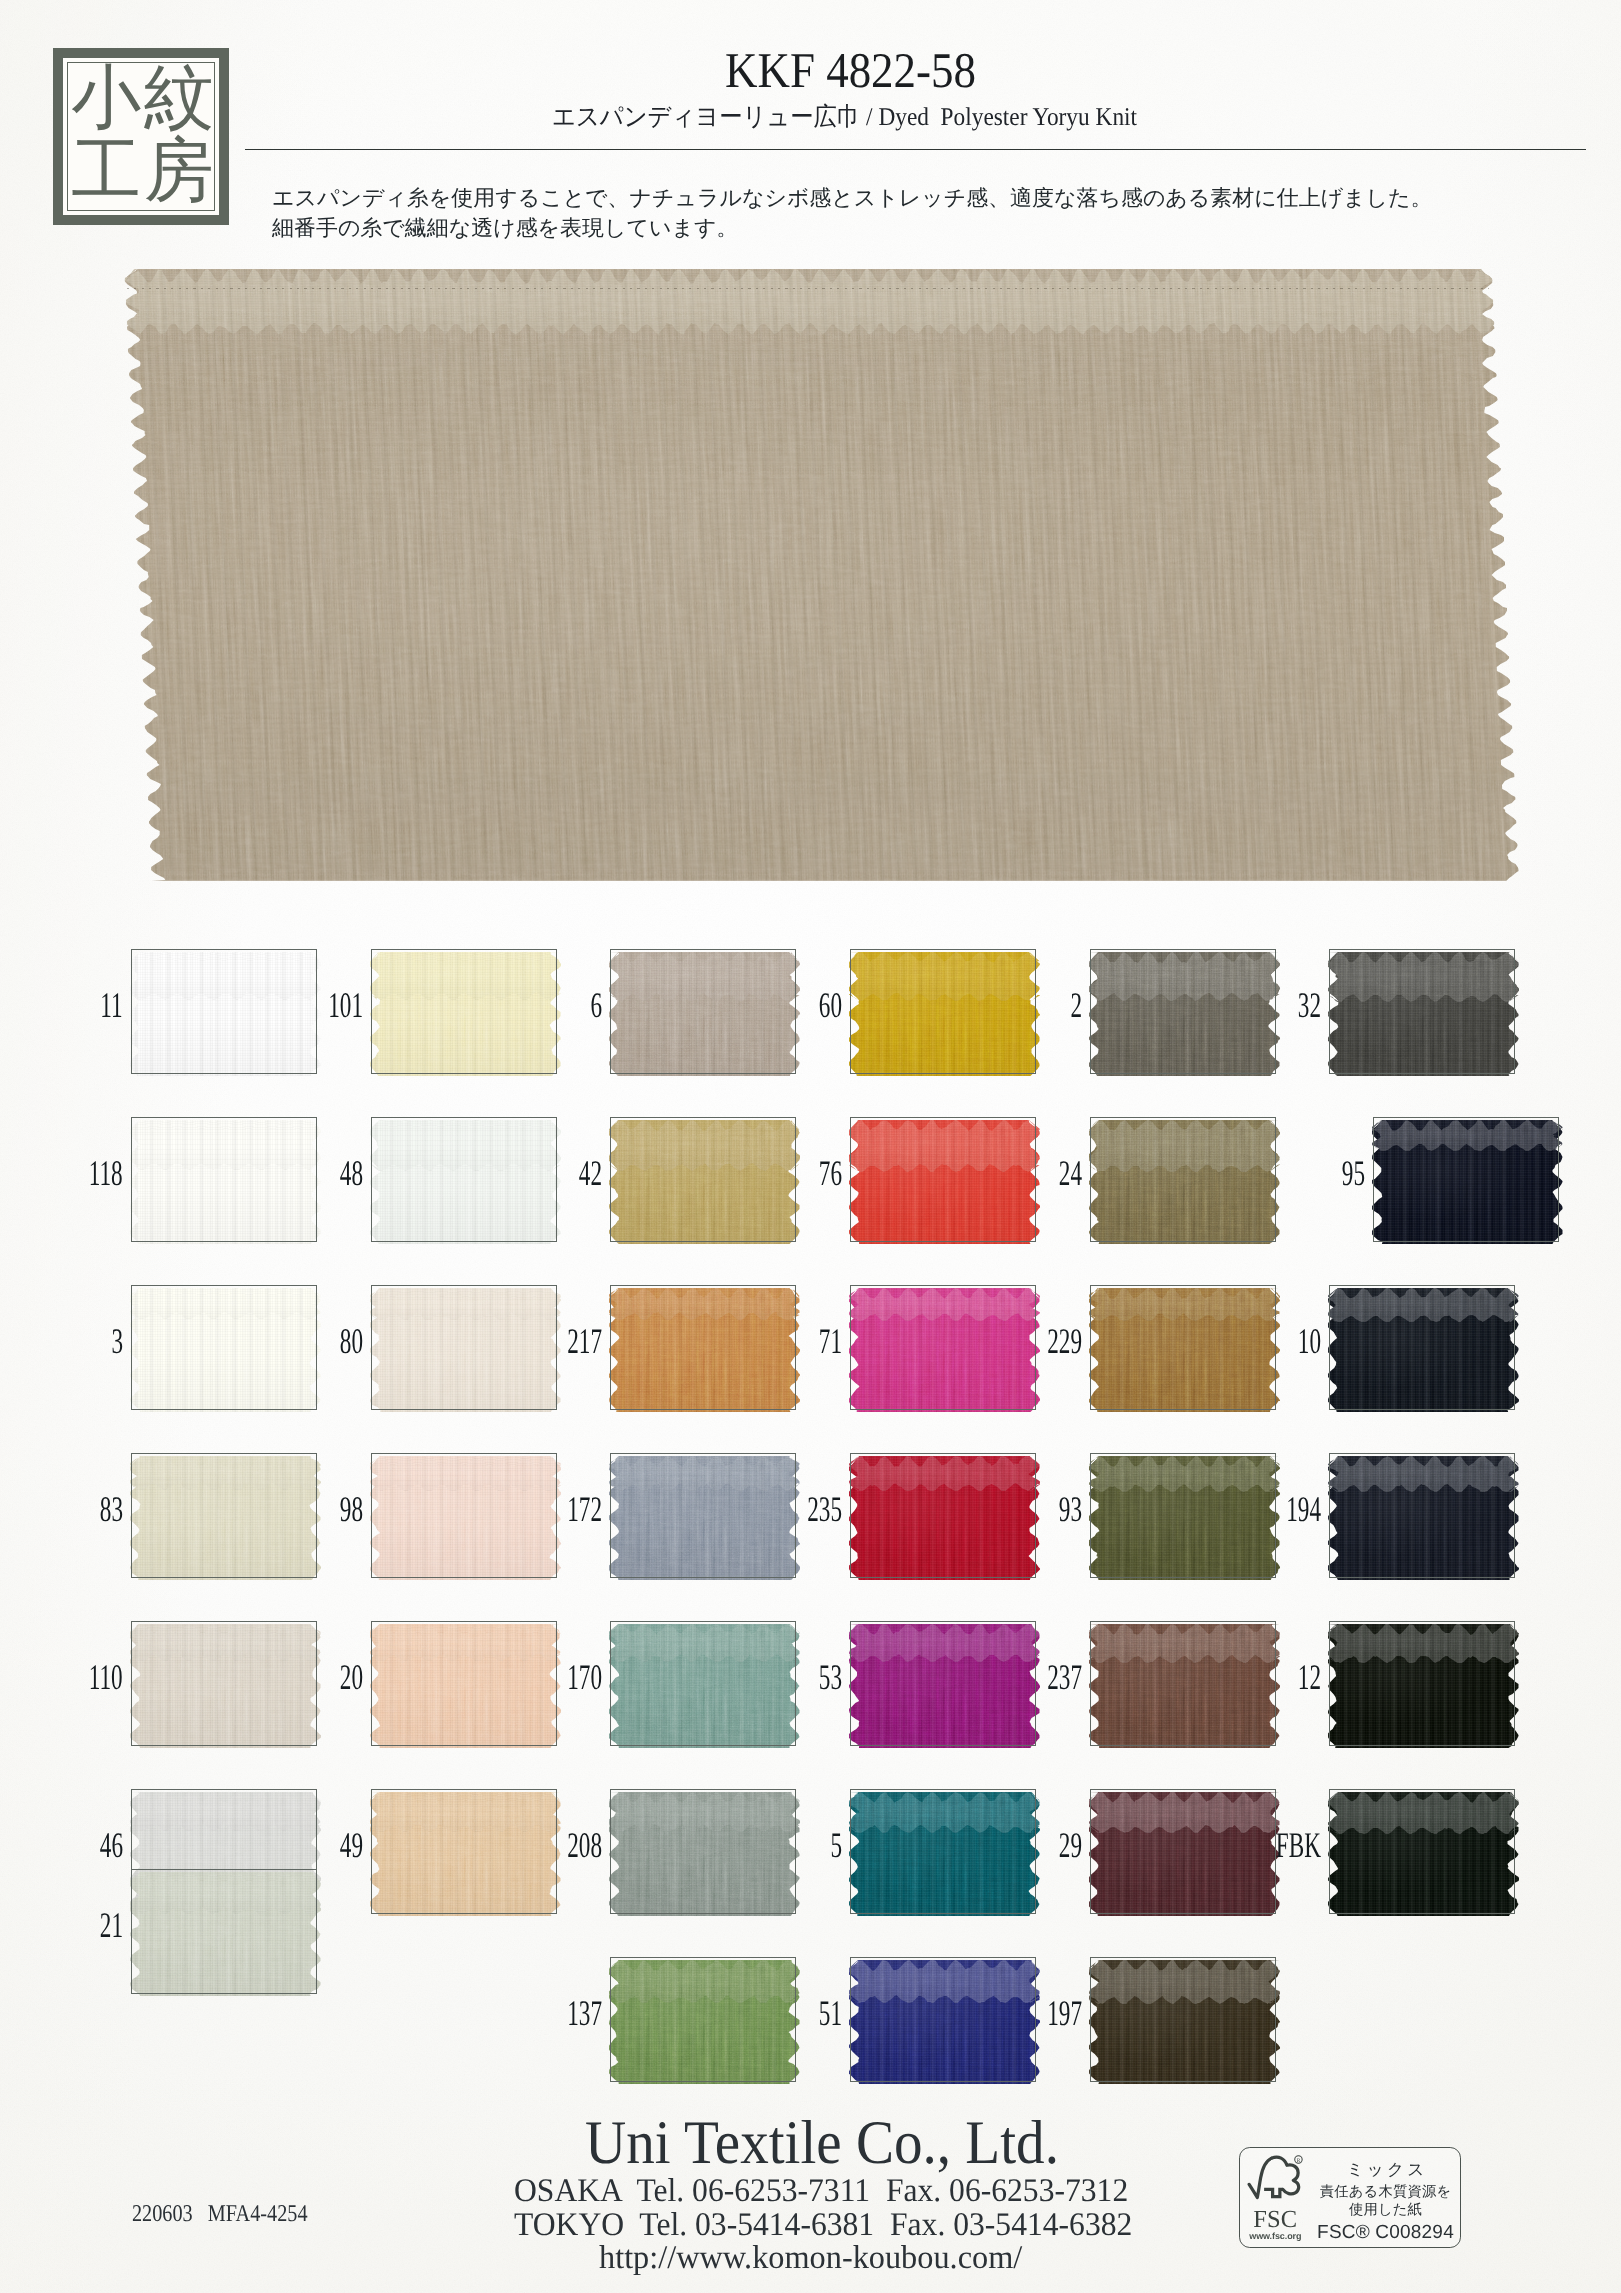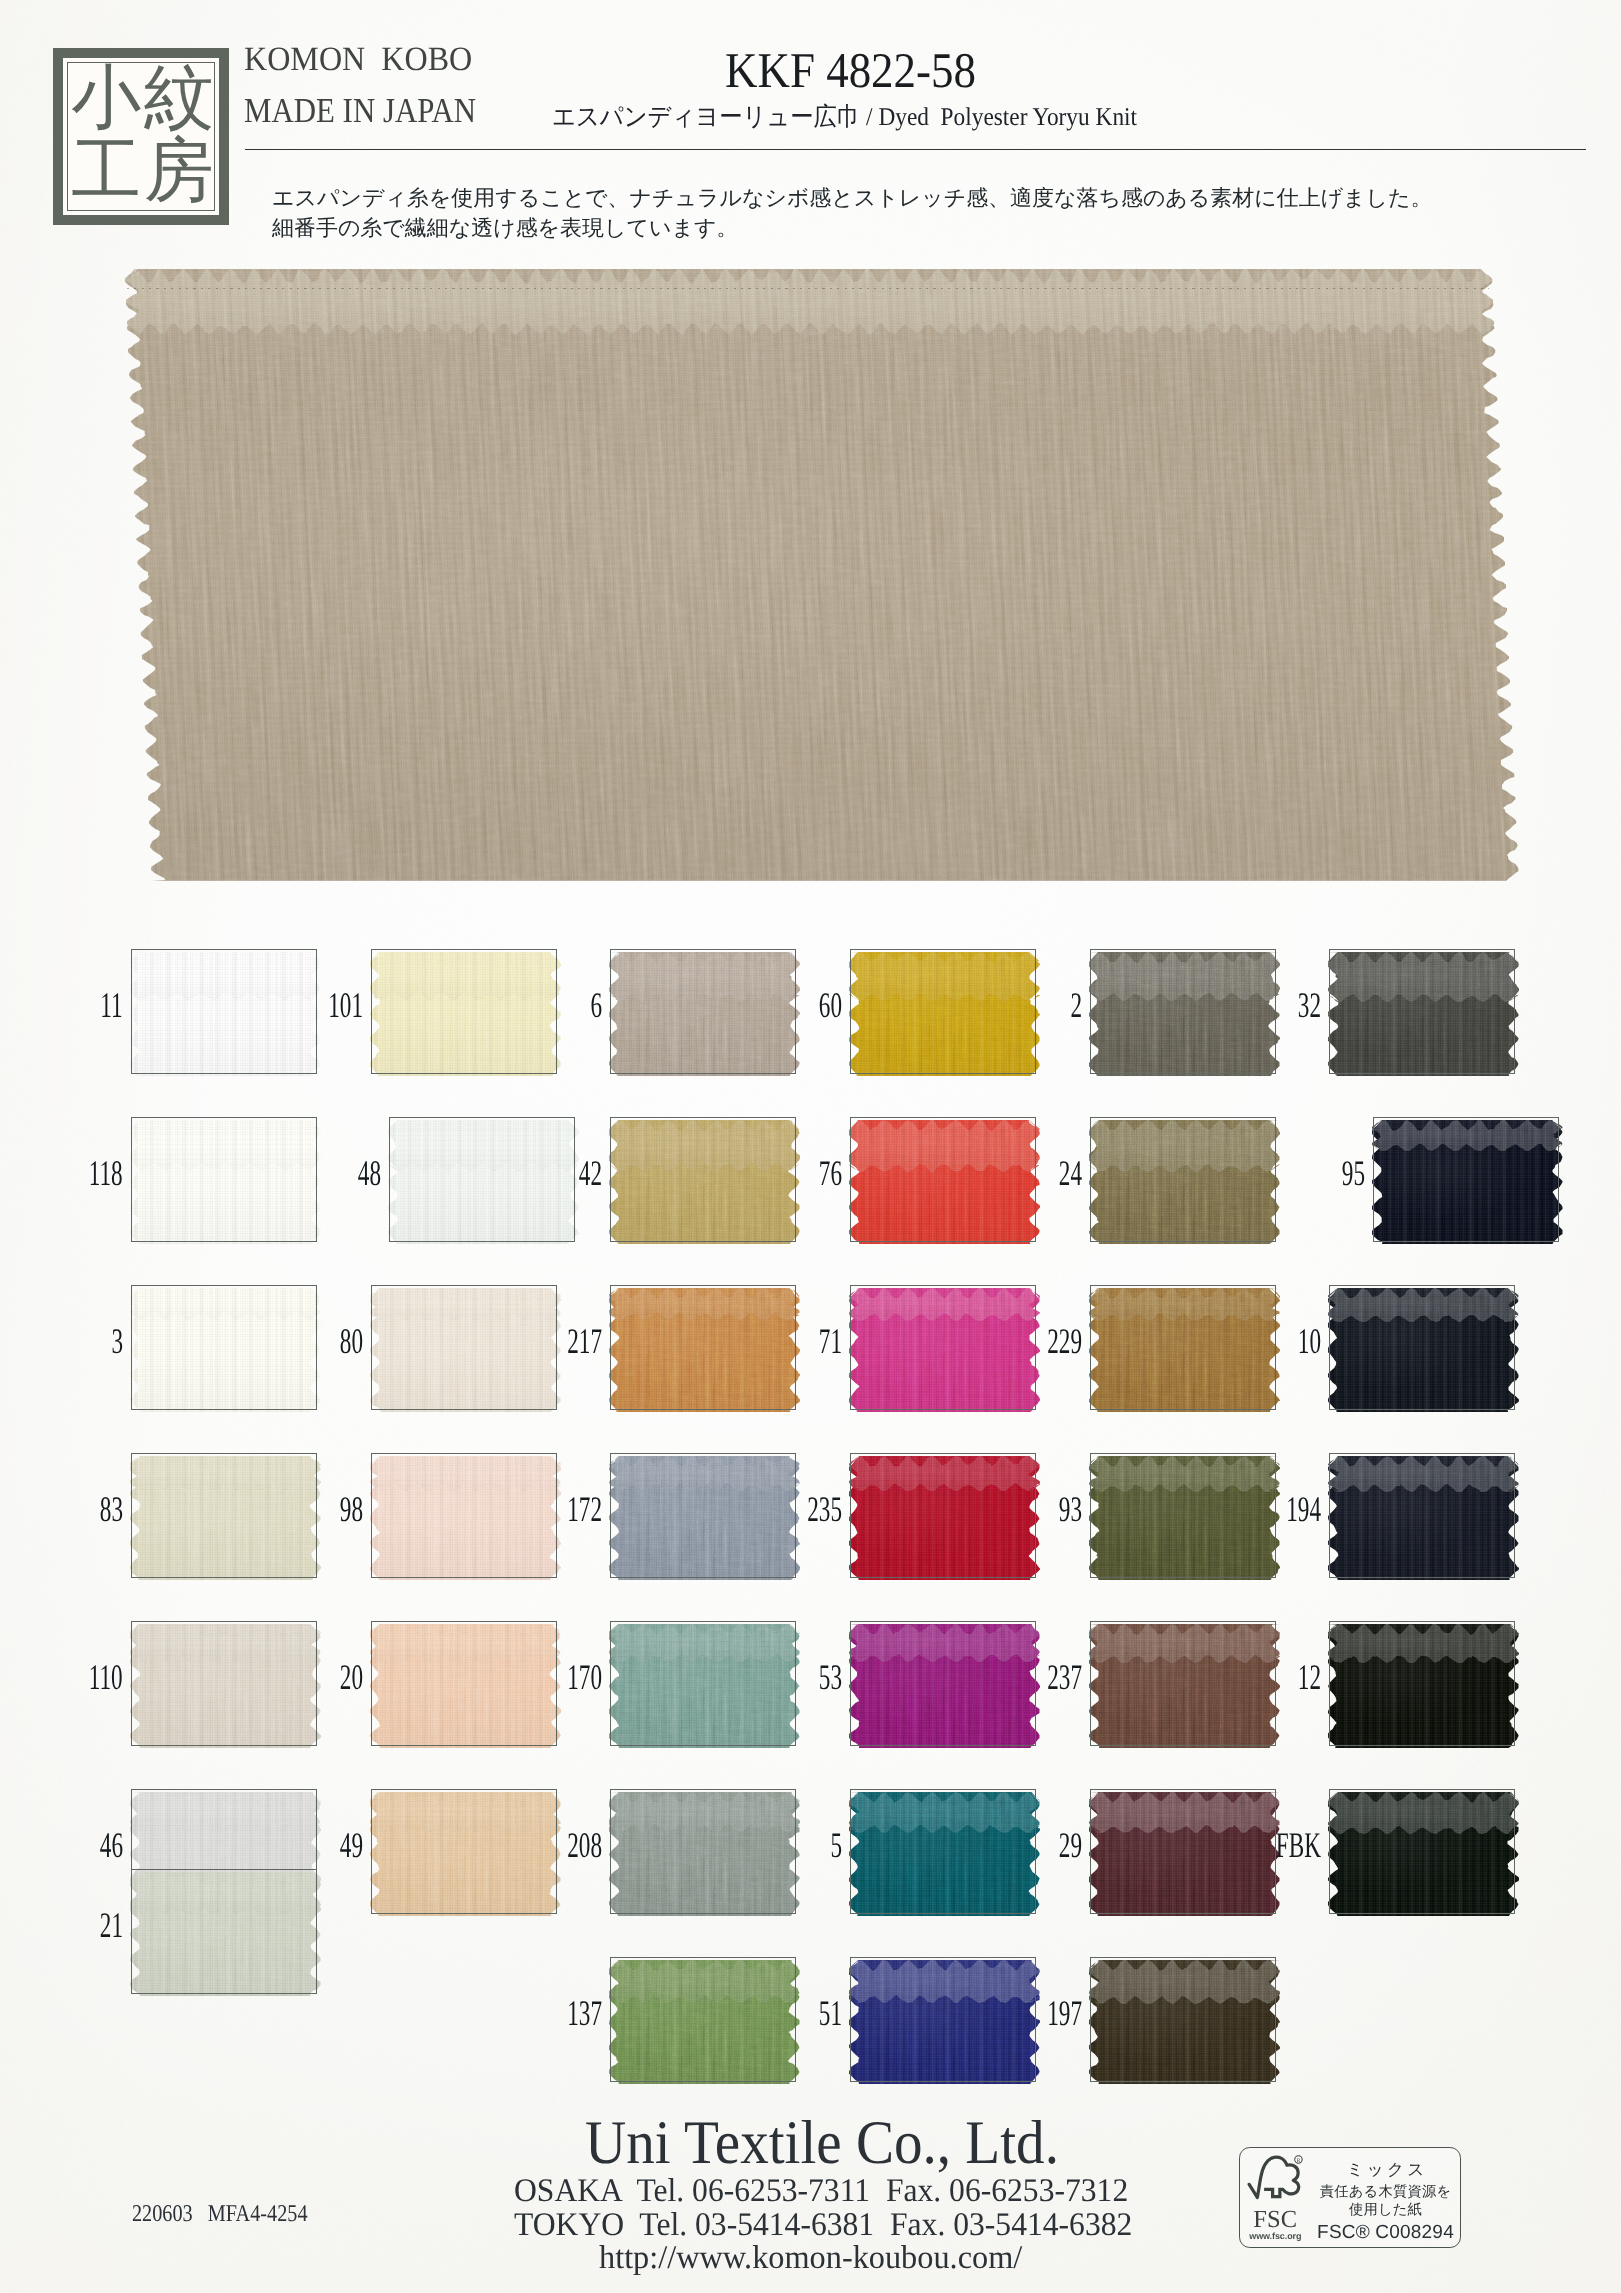--- a/index.html
+++ b/index.html
@@ -172,24 +172,20 @@
   <div class="logo">
     <div class="logo-inner"></div>
     <div class="logo-chars">
       <span>小</span>
       <span>紋</span>
       <span>工</span>
       <span>房</span>
     </div>
   </div>
 
-  <div class="brand">
-    <div class="l1">KOMON  KOBO</div>
-    <div class="l2">MADE IN JAPAN</div>
-  </div>
 
   <div class="code">KKF 4822-58</div>
   <div class="subname"><span class="jp">エスパンディヨーリュー広巾</span><span> / </span><span>Dyed  Polyester Yoryu Knit</span></div>
 
 
   <div class="hrule"></div>
 
   <div class="desc">
     <div>エスパンディ糸を使用することで、ナチュラルなシボ感とストレッチ感、適度な落ち感のある素材に仕上げました。</div>
     <div>細番手の糸で繊細な透け感を表現しています。</div>
@@ -475,21 +471,21 @@
               </svg>
               <svg class="grain3" preserveAspectRatio="none" viewBox="0 0 195 51" width="191" height="50">
                 <rect width="100%" height="100%" filter="url(#fabNoise3)"></rect>
               </svg>
               <div class="shade"></div>
             </div>
           </div>
         </div>
         <div class="box"></div>
       </div>
-      <div class="cell" style="left: 389px; top: 1117px; width: 186px; height: 125px; text-decoration: underline;">
+      <div class="cell" style="left: 371px; top: 1117px; width: 186px; height: 125px; text-decoration: underline;">
         <div class="num">48</div>
         <div style="position: absolute; left: -1.5px; top: 2.9px; width: 191px; height: 124px;">
           <div style="position: absolute; left: 0px; top: 0px; width: 191px; height: 124px;">
             <div style="position: absolute; left: 0px; top: 0px; width: 191px; height: 124px; clip-path: polygon(0px 0px, 191px 0px, 181px 0.4px, 181px 2.2px, 185px 4.4px, 188px 8.8px, 191px 10.2px, 192px 12.4px, 190px 14px, 188px 16.7px, 184px 19.7px, 181px 23px, 182px 25px, 184px 27px, 186px 30px, 188px 33px, 190px 35px, 191px 38px, 190px 39px, 188px 41px, 185px 44px, 183px 47px, 183px 50px, 183px 53px, 186px 55px, 189px 58px, 191px 60px, 191px 62px, 190px 64px, 189px 67px, 186px 70px, 183px 73px, 183px 74px, 183px 77px, 185px 80px, 189px 83px, 191px 86px, 191px 87px, 191px 88px, 189px 91px, 186px 95px, 184px 97px, 181px 100px, 181px 102px, 184px 104px, 188px 108px, 190px 110px, 191px 112px, 191px 114px, 188px 116px, 185px 120px, 181px 122px, 181px 124px, 0px 124px, 9.7px 125px, 8.7px 123px, 6.3px 120px, 3.3px 116px, 0.05px 114px, -0.1px 112px, 0.8px 111px, 2.8px 108px, 6.6px 105px, 9px 102px, 10.5px 100px, 10px 97px, 7.6px 95px, 2.5px 92px, 0.2px 89px, 0.6px 87px, 0.9px 85px, 3px 83px, 7.7px 80px, 10px 77px, 9.8px 75px, 9.8px 72px, 6.8px 70px, 2.7px 67px, 0.5px 64px, -0.3px 63px, 0.9px 60px, 2.9px 58px, 6.5px 55px, 10.8px 52px, 10.6px 50px, 9.5px 47px, 6.6px 44px, 2.3px 41px, 0.7px 39px, -0.1px 37px, 0.1px 36px, 3.1px 34px, 6.8px 30px, 9.2px 27px, 8.1px 25px, 8px 23px, 6px 19.5px, 3px 16px, 1.2px 13.7px, -0.3px 12px, 1px 11px, 2.2px 7.8px, 5px 4.5px, 8.3px 2.1px, 10px 0.2px); background: rgb(244, 248, 243); filter: blur(0.3px);">
               <div class="crepe"></div>
               <div class="weave"></div>
               <svg class="grain" preserveAspectRatio="none" viewBox="0 0 195 127" width="191" height="124">
                 <rect width="100%" height="100%" filter="url(#fabNoise)"></rect>
               </svg>
               <svg class="grain2" preserveAspectRatio="none" viewBox="0 0 195 127" width="191" height="124">

